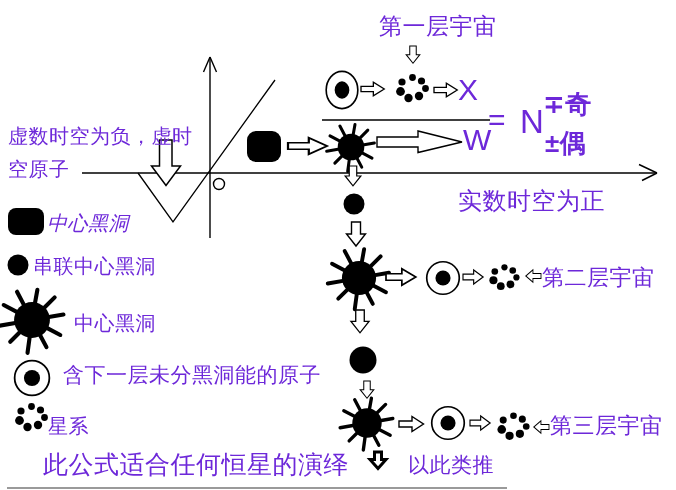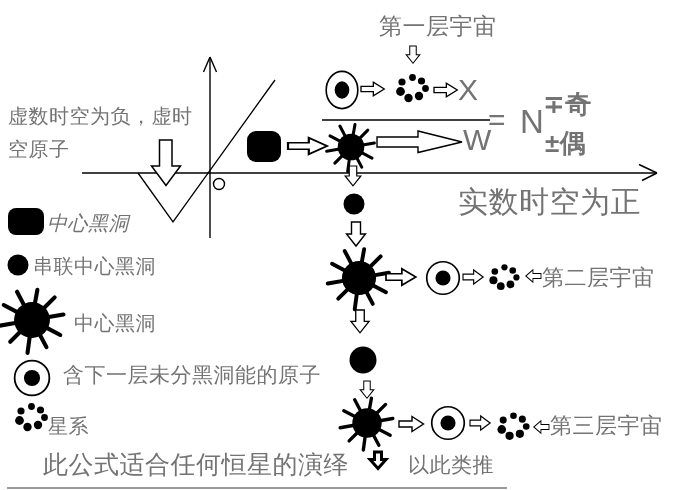--- a/index.html
+++ b/index.html
@@ -6,27 +6,27 @@
   #stage{
     position:relative;
     width:676px;height:490px;
     background:#ffffff;
     overflow:hidden;
     font-family:"Liberation Sans","DejaVu Sans",sans-serif;
   }
   #artwork{position:absolute;left:0;top:0;}
   .t{
     position:absolute;
-    color:#737373;
+    color:#6d28d9;
     font-family:"Liberation Sans","DejaVu Sans",sans-serif;
     white-space:nowrap;
     line-height:1.25;
     letter-spacing:0.5px;
   }
-  .wrap{white-space:normal;}
+  .wrap{white-space:normal;margin-top:20px;}
   .formula{font-weight:400;}
   .supsub{font-weight:600;}
   #bottom-edge{
     position:absolute;left:7px;top:487px;width:500px;height:2px;
     background:#9a9a9a;
   }
 </style>
 </head>
 <body>
 
@@ -119,21 +119,21 @@
     <circle cx="18" cy="265" r="10.5" fill="#000"></circle>
     <use href="#star" transform="translate(32,320) scale(1.28)"></use>
     <use href="#atom" transform="translate(32,378) scale(1.12)"></use>
     <use href="#galaxy" transform="translate(31,417)"></use>
   </svg>
 
   <div class="t" style="left:379px;top:12px;font-size:23px;">第一层宇宙</div>
 
   <div class="t wrap" style="left:8px;top:100px;width:198px;font-size:20px;line-height:33px;">虚数时空为负，虚时空原子</div>
 
-  <div class="t" style="left:458px;top:186px;font-size:30px;font-family:Liberation Mono, monospace;">实数时空为正</div>
+  <div class="t" style="left:458px;top:186px;font-size:24px;">实数时空为正</div>
 
   <div class="t formula" style="left:458px;top:71px;font-size:30px;">X</div>
   <div class="t formula" style="left:463px;top:121px;font-size:30px;">W</div>
   <div class="t formula" style="left:488px;top:101px;font-size:30px;">=</div>
   <div class="t formula" style="left:520px;top:101px;font-size:33px;">N</div>
   <div class="t supsub" style="left:543px;top:88px;font-size:26px;">∓奇</div>
   <div class="t supsub" style="left:545px;top:127px;font-size:26px;">±偶</div>
 
   <div class="t" style="left:47px;top:211px;font-size:20px;font-style:italic;">中心黑洞</div>
   <div class="t" style="left:33px;top:254px;font-size:20px;">串联中心黑洞</div>

